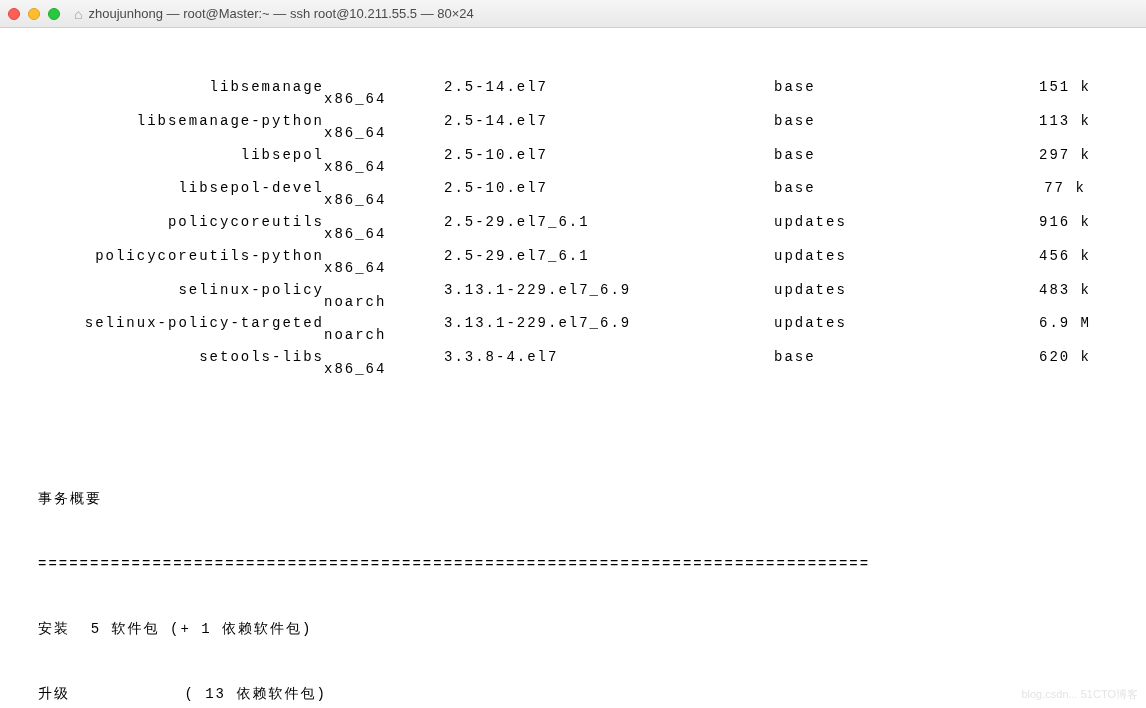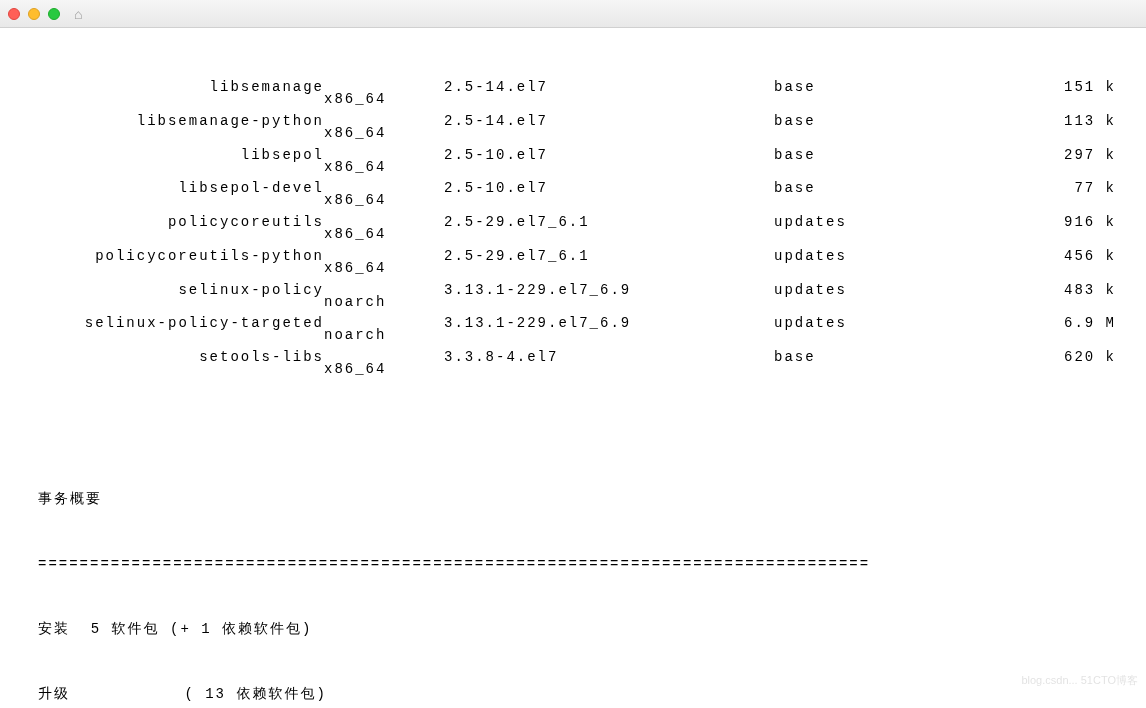--- a/index.html
+++ b/index.html
@@ -36,42 +36,43 @@
     padding: 6px 4px 0 4px;
     white-space: pre;
     line-height: 1.55;
     letter-spacing: 2px;
   }
   .row { display:flex; }
   .col-name { width: 320px; padding-left:14px;text-align:right;}
   .col-arch { width: 120px; margin-top: 12px; }
   .col-ver  { width: 330px; }
   .col-repo { width: 240px; }
-  .col-size { flex:1; text-align:right; padding-right:26px;}
+  .col-size { flex:1; text-align:center; padding-right:26px;}
   .line { padding-left:2px;margin-left:32px; }
   .watermark {
     position:absolute;
     right:8px;
-    bottom:20px;
+    bottom:6px;
     font-family: sans-serif;
     font-size:11px;
     color:rgba(0,0,0,0.12);
     letter-spacing:0;
   }
 </style>
 </head>
 <body>
 
 <div class="titlebar">
   <div class="traffic-lights">
     <div class="light red"></div>
     <div class="light yellow"></div>
     <div class="light green"></div>
   </div>
   <span class="home-icon">⌂</span>
+  <span class="title-text">zhoujunhong — root@Master:~ — ssh root@10.211.55.5 — 80×24</span>
 </div>
 
 <div class="terminal">
   <div id="pkg-rows"><div class="row"><span class="col-name">libsemanage</span><span class="col-arch">x86_64</span><span class="col-ver">2.5-14.el7</span><span class="col-repo">base</span><span class="col-size">151 k</span></div><div class="row"><span class="col-name">libsemanage-python</span><span class="col-arch">x86_64</span><span class="col-ver">2.5-14.el7</span><span class="col-repo">base</span><span class="col-size">113 k</span></div><div class="row"><span class="col-name">libsepol</span><span class="col-arch">x86_64</span><span class="col-ver">2.5-10.el7</span><span class="col-repo">base</span><span class="col-size">297 k</span></div><div class="row"><span class="col-name">libsepol-devel</span><span class="col-arch">x86_64</span><span class="col-ver">2.5-10.el7</span><span class="col-repo">base</span><span class="col-size">77 k</span></div><div class="row"><span class="col-name">policycoreutils</span><span class="col-arch">x86_64</span><span class="col-ver">2.5-29.el7_6.1</span><span class="col-repo">updates</span><span class="col-size">916 k</span></div><div class="row"><span class="col-name">policycoreutils-python</span><span class="col-arch">x86_64</span><span class="col-ver">2.5-29.el7_6.1</span><span class="col-repo">updates</span><span class="col-size">456 k</span></div><div class="row"><span class="col-name">selinux-policy</span><span class="col-arch">noarch</span><span class="col-ver">3.13.1-229.el7_6.9</span><span class="col-repo">updates</span><span class="col-size">483 k</span></div><div class="row"><span class="col-name">selinux-policy-targeted</span><span class="col-arch">noarch</span><span class="col-ver">3.13.1-229.el7_6.9</span><span class="col-repo">updates</span><span class="col-size">6.9 M</span></div><div class="row"><span class="col-name">setools-libs</span><span class="col-arch">x86_64</span><span class="col-ver">3.3.8-4.el7</span><span class="col-repo">base</span><span class="col-size">620 k</span></div></div>
   <div class="line"> </div>
   <div class="line">事务概要</div>
   <div class="line">================================================================================</div>
   <div class="line">安装  5 软件包 (+ 1 依赖软件包)</div>
   <div class="line">升级           ( 13 依赖软件包)</div>
   <div class="line"> </div>

